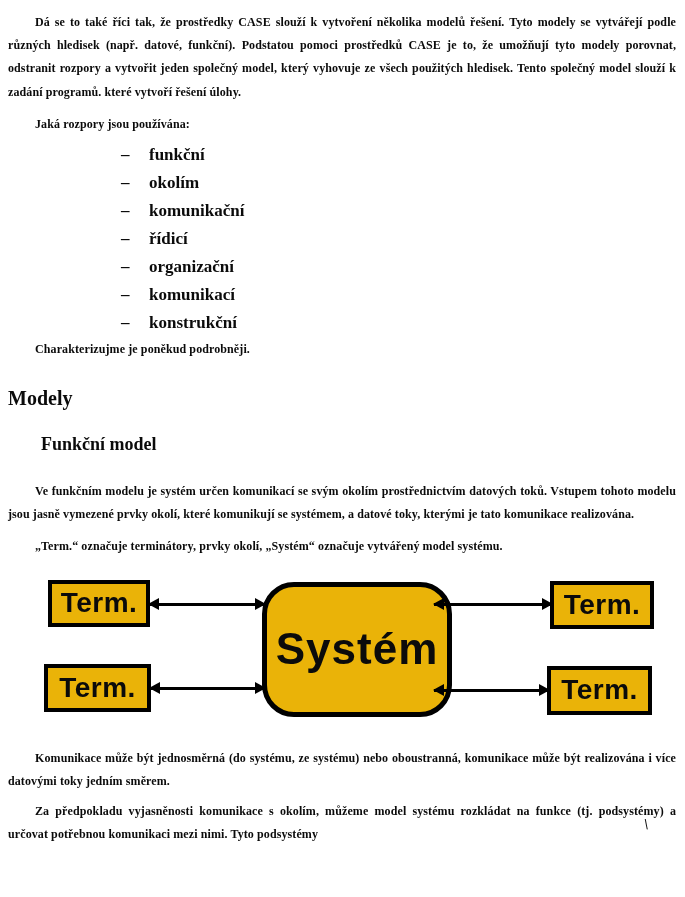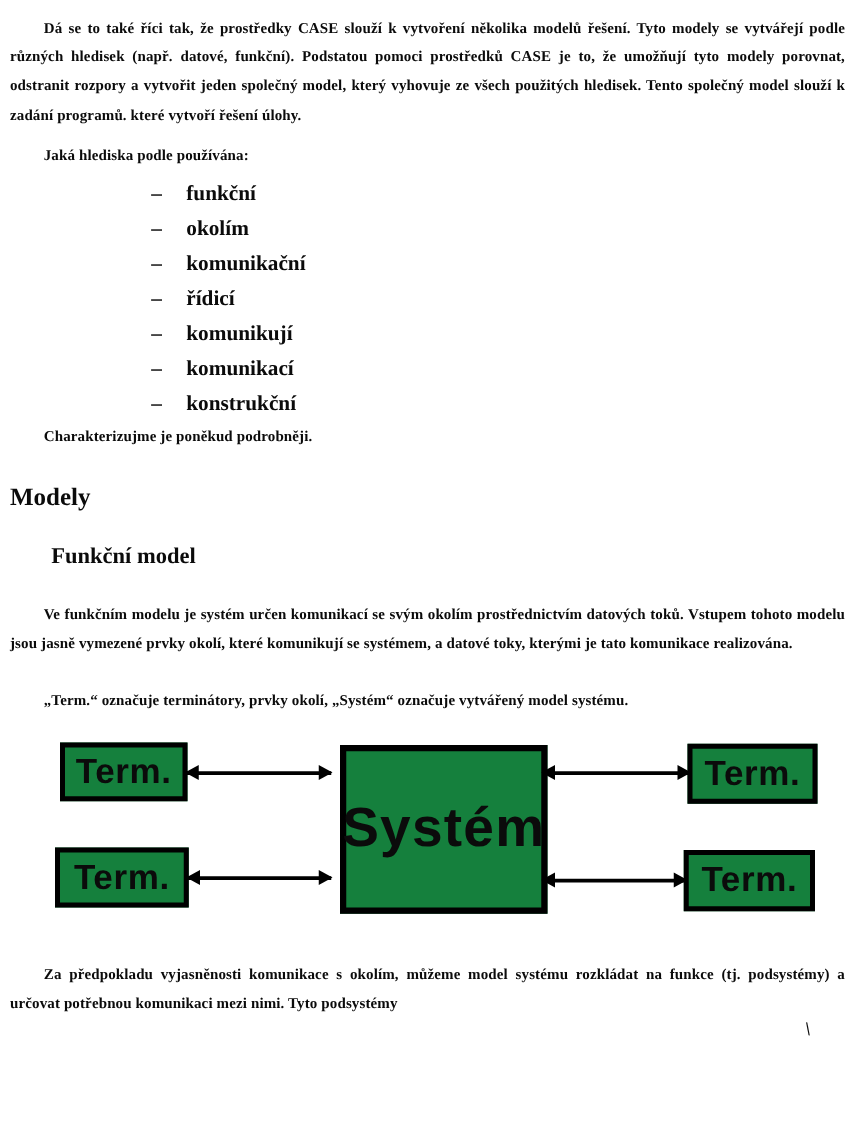--- a/index.html
+++ b/index.html
@@ -41,50 +41,51 @@
     margin-top:25px;
     font-weight:700;
   }
   .h-sub {
     font-size:18px;
     line-height:23px;
     margin:23px 0 0 33px;
     font-weight:700;
   }
   .mt-p2 { margin-top:24px; }
-  .mt-p3 { margin-top:22px; }
+  .mt-p3 { margin-top:8px; }
   .mt-p4 { margin-top:0px; }
   .mt-p5 { margin-top:7px; }
 
   
   .diagram {
     position:relative;
     height:175px;
     margin-top:14px;
     font-family:"Liberation Sans", sans-serif;
   }
   .dbox {
     position:absolute;
     border:4px solid #000;
-    background:#15803d;
+    background:#eab308;
     display:flex;
     align-items:center;
     justify-content:center;
     font-weight:700;
   }
   .term { font-size:28px; letter-spacing:0.5px; }
   .term.tl { left:40px;  top:8px;   width:102px; height:47px; }
   .term.bl { left:36px;  top:92px;  width:107px; height:48px; }
   .term.tr { left:542px; top:9px;   width:104px; height:48px; }
   .term.br { left:539px; top:94px;  width:105px; height:49px; }
   .system {
-    left:264px; top:10px; width:166px; height:135px;
+    left:254px; top:10px; width:190px; height:135px;
     border-width:5px;
     font-size:44px;
     letter-spacing:1px;
+    border-radius:32px;
   }
 
   .arrow {
     position:absolute;
     height:3px;
     background:#000;
   }
   .arrow::before, .arrow::after {
     content:"";
     position:absolute;
@@ -108,42 +109,42 @@
     transform:rotate(8deg);
   }
 </style>
 </head>
 <body>
 
 <div class="page">
 
   <p class="para indent">Dá se to také říci tak, že prostředky CASE slouží k vytvoření několika modelů řešení. Tyto modely se vytvářejí podle různých hledisek (např. datové, funkční). Podstatou pomoci prostředků CASE je to, že umožňují tyto modely porovnat, odstranit rozpory a vytvořit jeden společný model, který vyhovuje ze všech použitých hledisek. Tento společný model slouží k zadání programů. které vytvoří řešení úlohy.</p>
 
-  <p class="para indent left mt-list-intro">Jaká hlediska podle používána:</p>
+  <p class="para indent left mt-list-intro">Jaká rozpory jsou používána:</p>
 
   <ul class="hlediska">
     <li>
         <span class="dash">–</span>
         <span>funkční</span>
       </li>
     <li>
         <span class="dash">–</span>
         <span>okolím</span>
       </li>
     <li>
         <span class="dash">–</span>
         <span>komunikační</span>
       </li>
     <li>
         <span class="dash">–</span>
         <span>řídicí</span>
       </li>
     <li>
         <span class="dash">–</span>
-        <span>komunikují</span>
+        <span>organizační</span>
       </li>
     <li>
         <span class="dash">–</span>
         <span>komunikací</span>
       </li>
     <li>
         <span class="dash">–</span>
         <span>konstrukční</span>
       </li>
   </ul>
@@ -173,18 +174,19 @@
     </div>
     <div class="dbox term br">
       <span>Term.</span>
     </div>
     <div class="arrow a-tl"></div>
     <div class="arrow a-bl"></div>
     <div class="arrow a-tr"></div>
     <div class="arrow a-br"></div>
   </div>
 
+  <p class="para indent mt-p4">Komunikace může být jednosměrná (do systému, ze systému) nebo oboustranná, komunikace může být realizována i více datovými toky jedním směrem.</p>
 
   <p class="para indent mt-p5">Za předpokladu vyjasněnosti komunikace s okolím, můžeme model systému rozkládat na funkce (tj. podsystémy) a určovat potřebnou komunikaci mezi nimi. Tyto podsystémy</p>
 
 </div>
 
 <span class="stray">\</span>
 
 </body></html>

